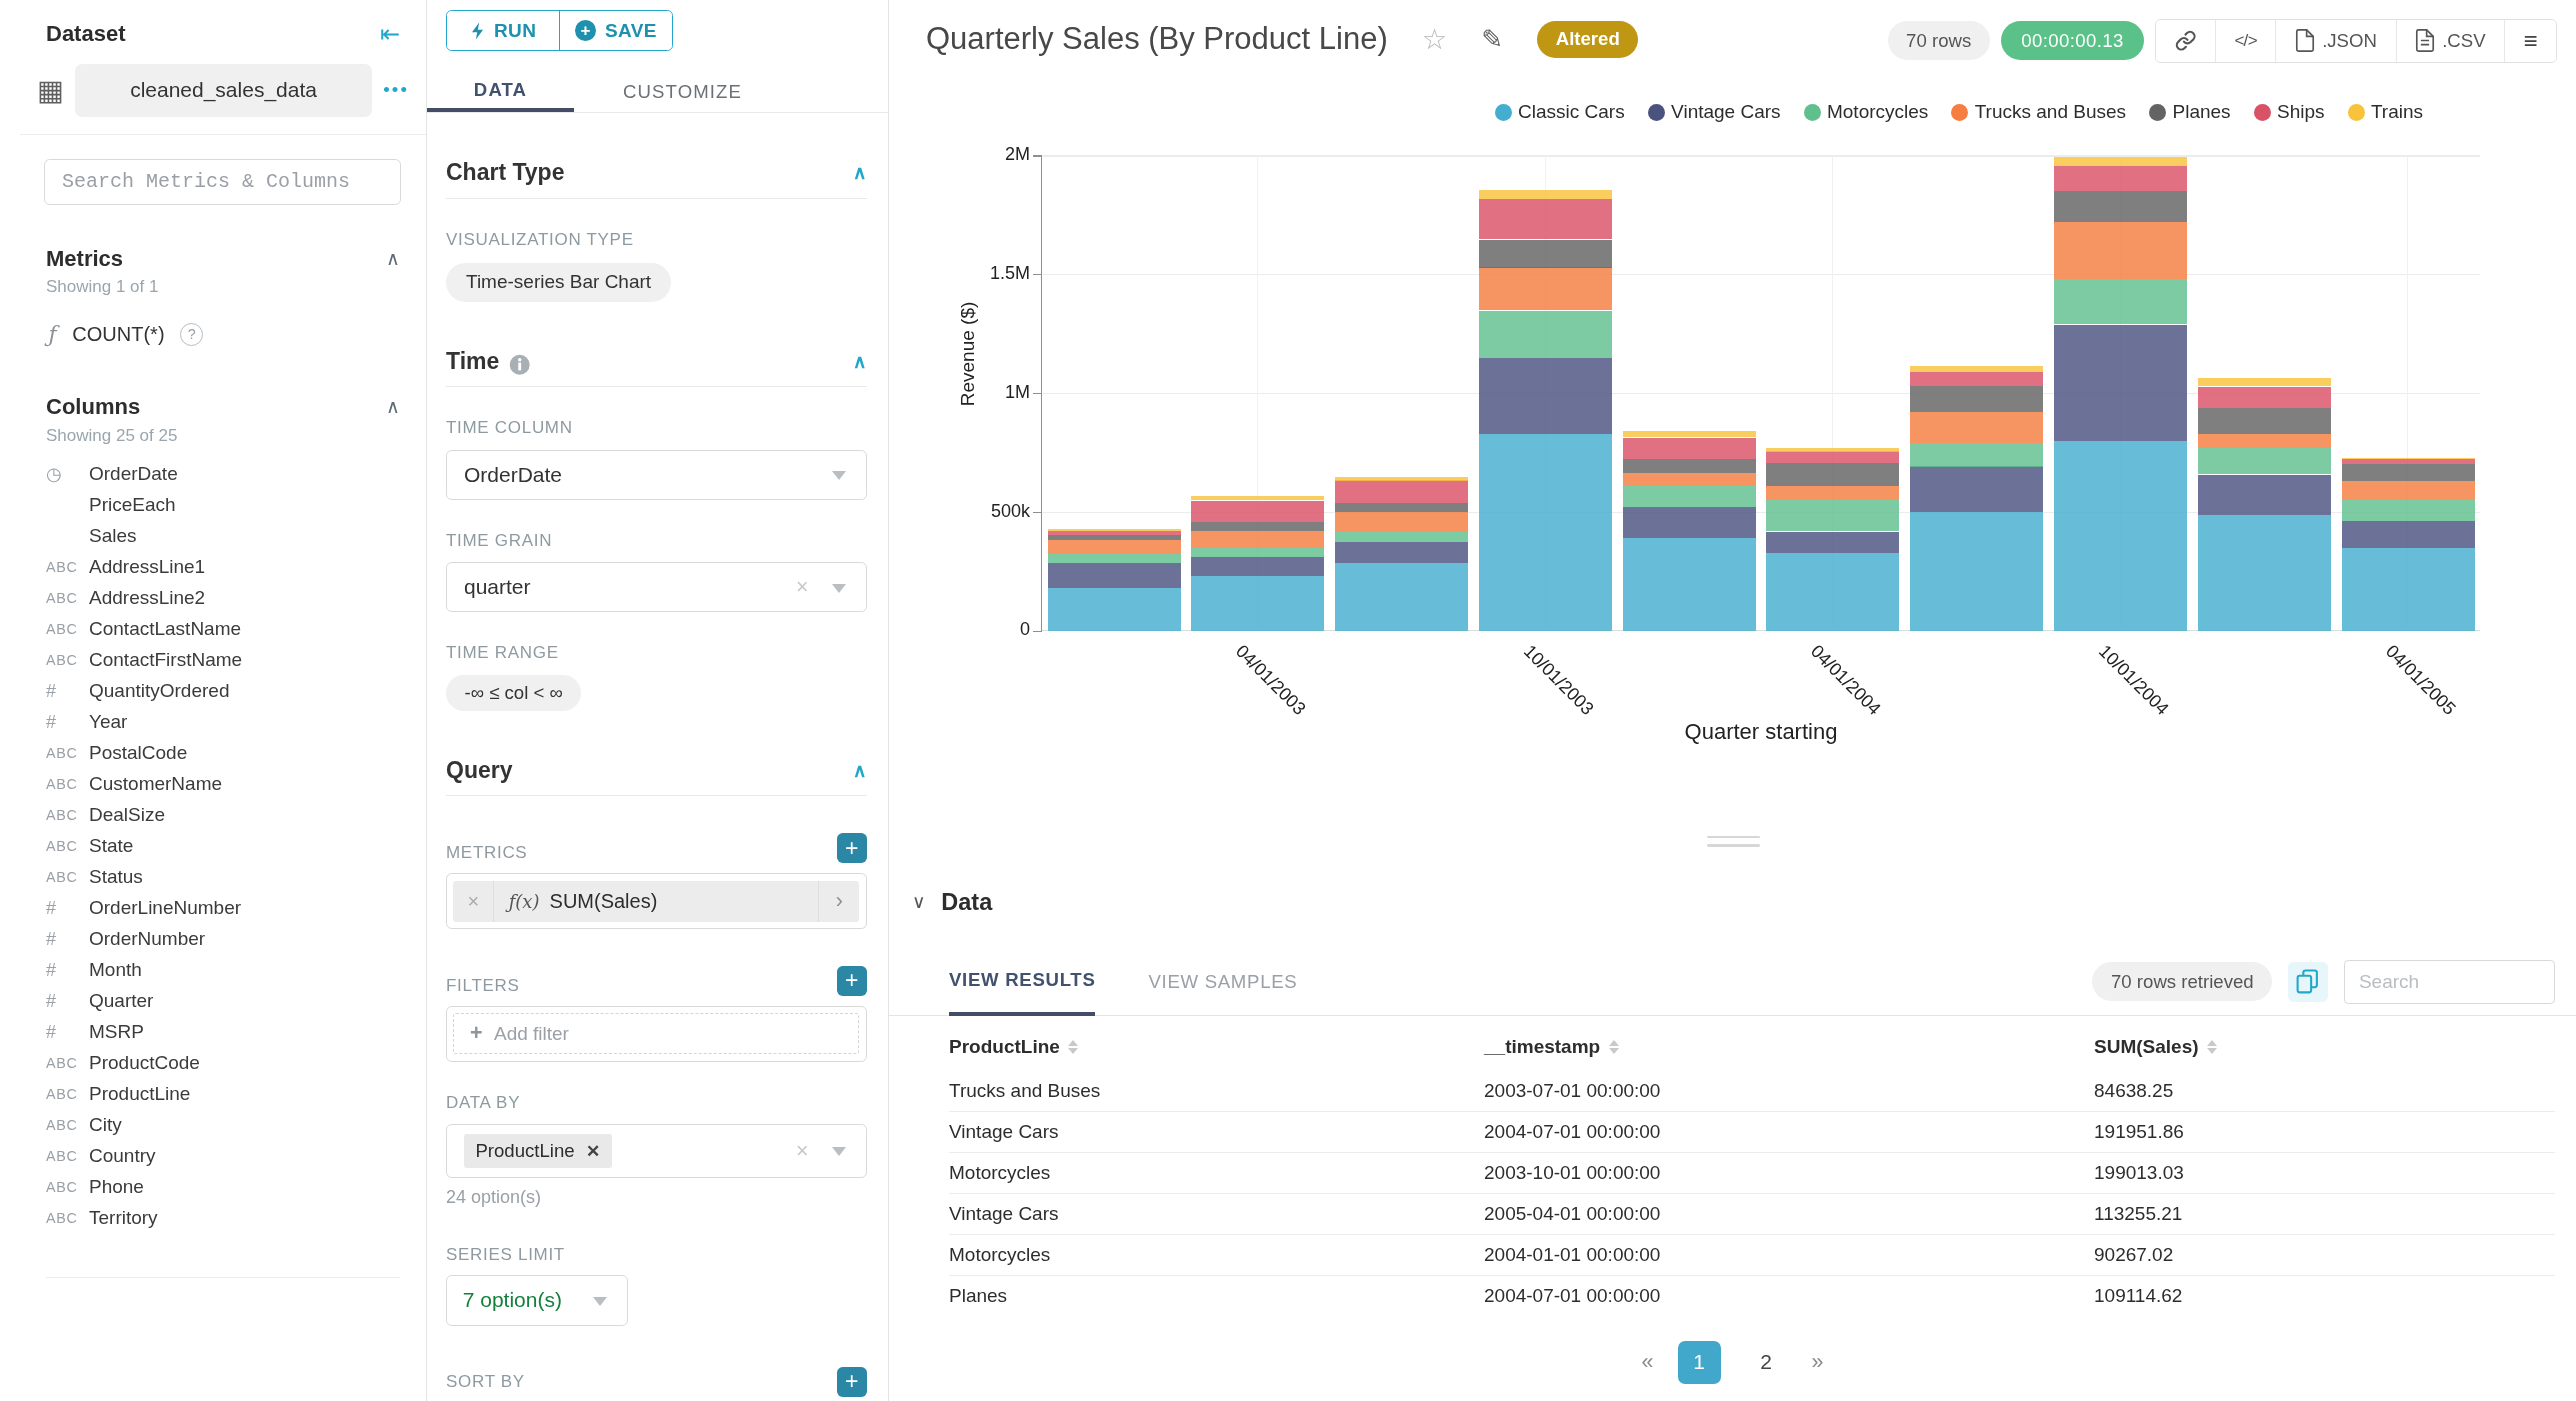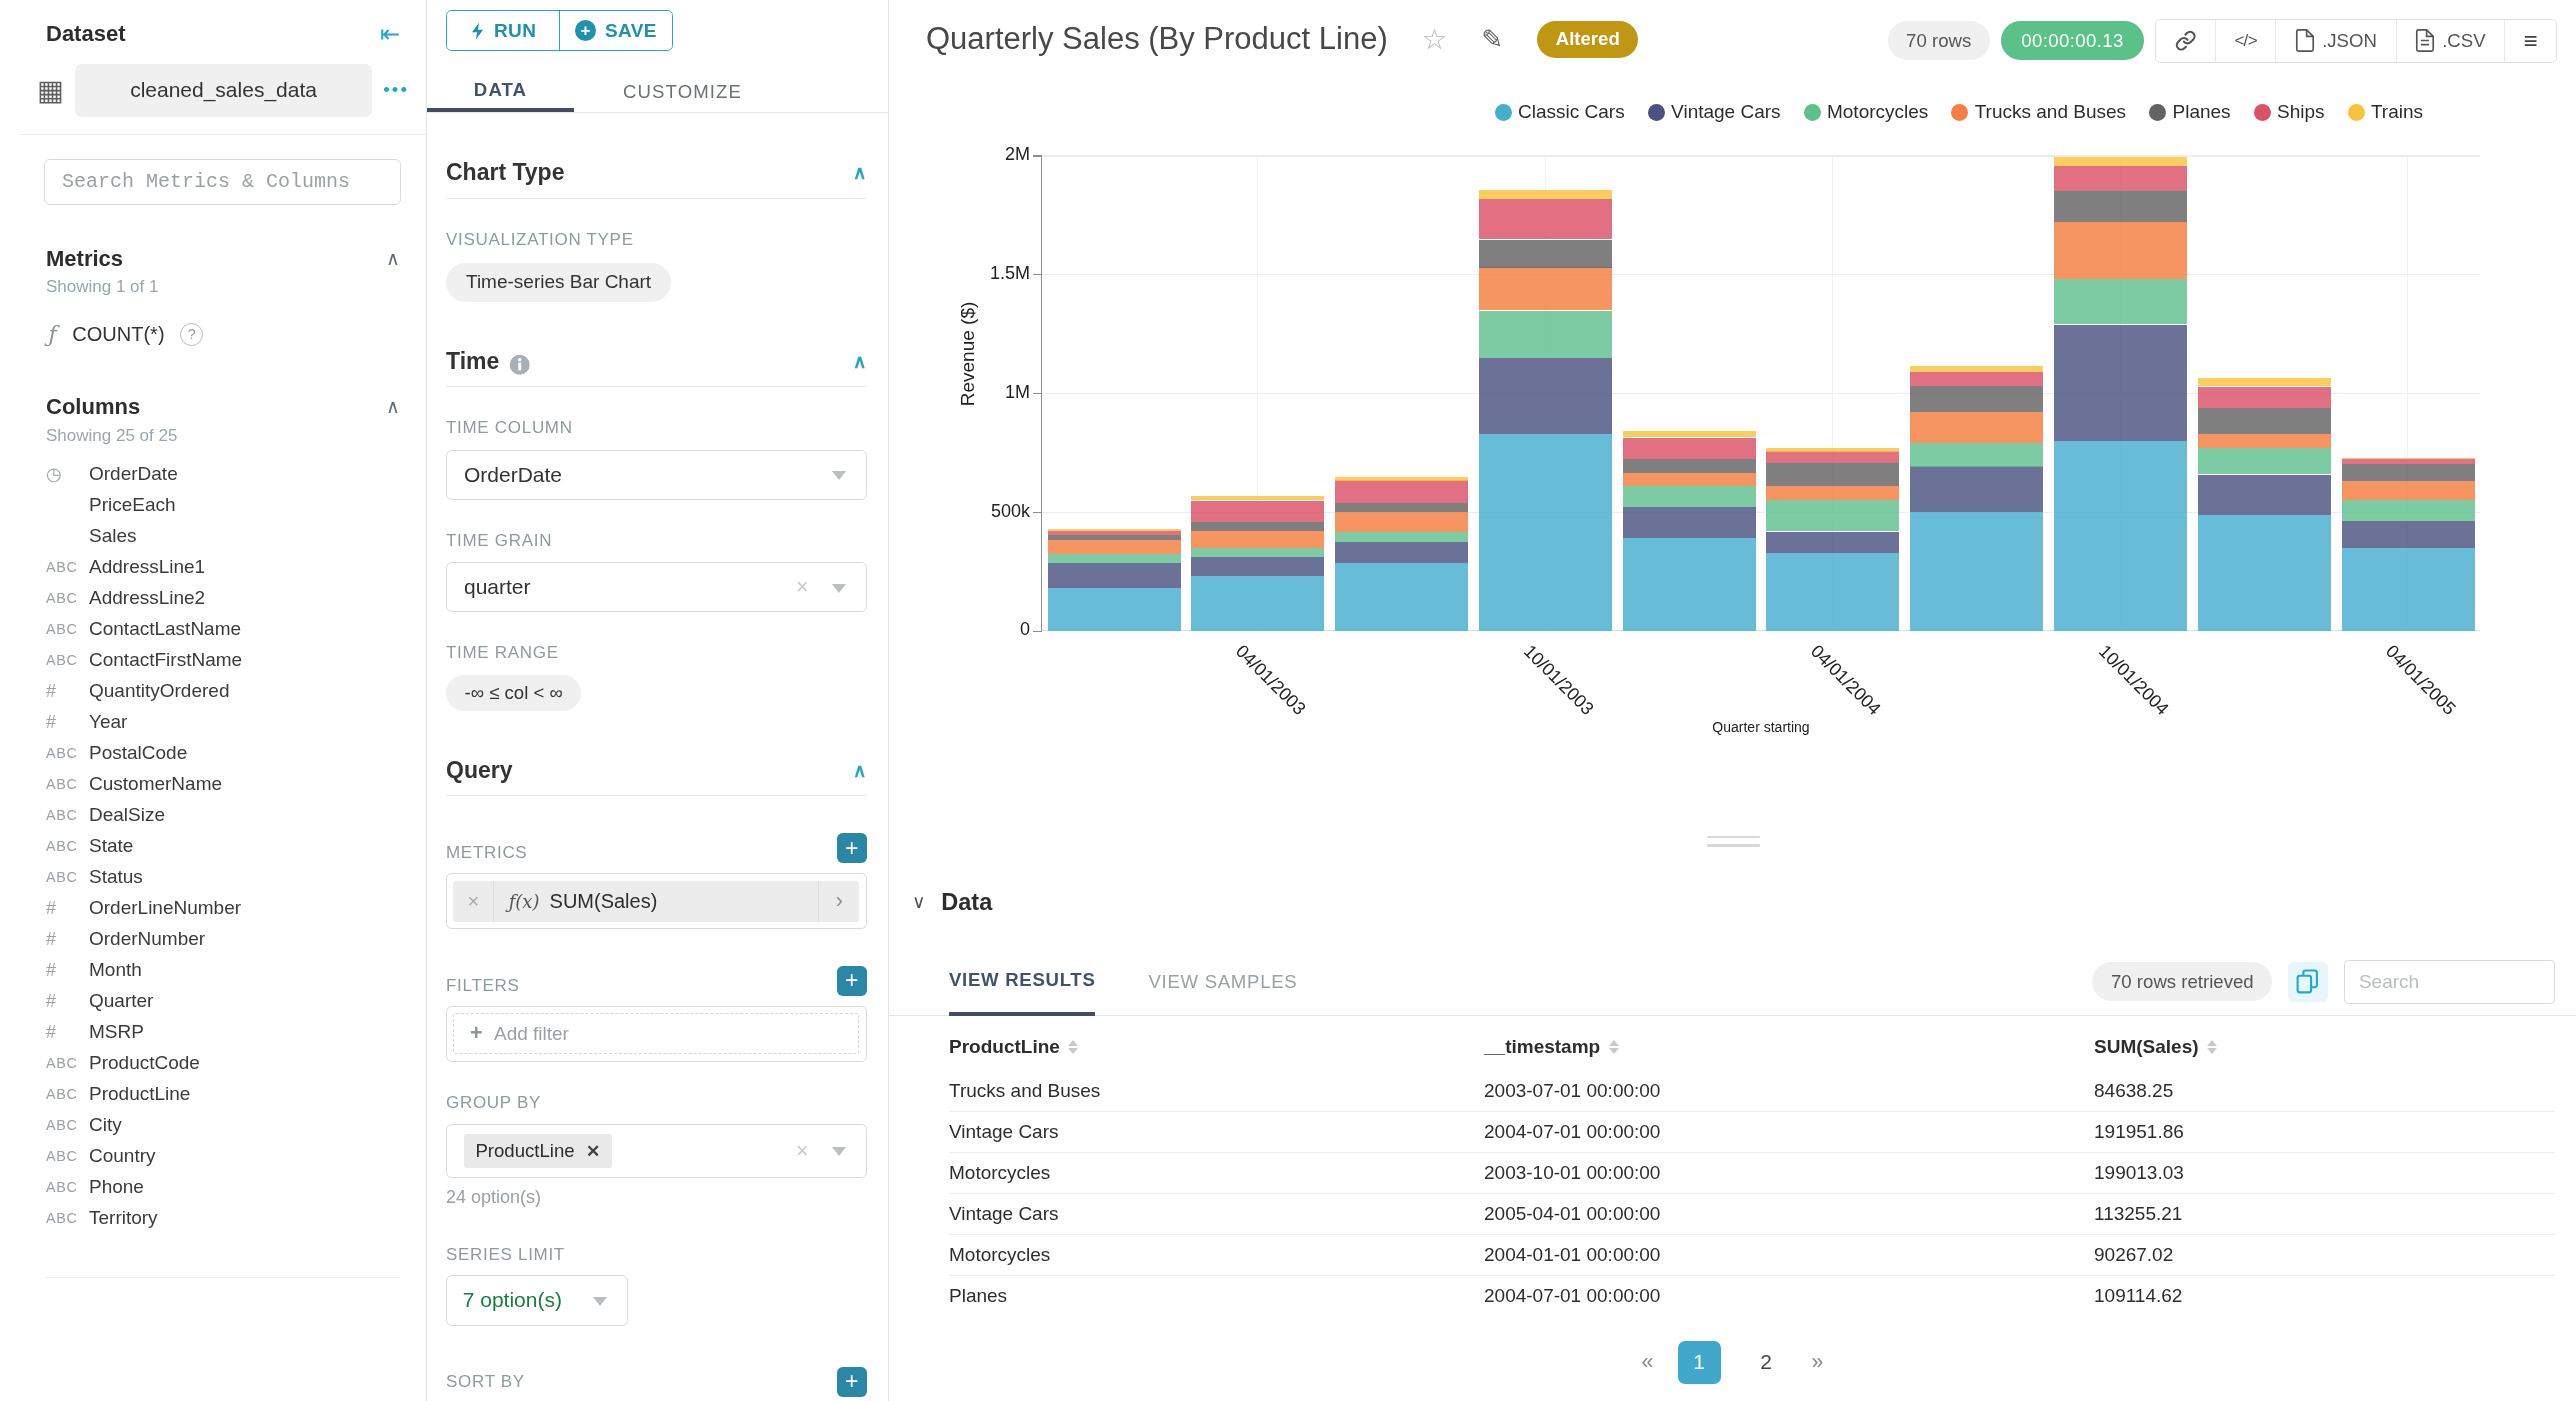--- a/index.html
+++ b/index.html
@@ -111,21 +111,21 @@
   .ylab { position:absolute; left:7.1px; top:343px; width:143px; transform:rotate(-90deg); transform-origin:center; font-size:19px; color:#222; text-align:center; }
   .ytick { position:absolute; left:43px; width:98px; text-align:right; font-size:18px; color:#222; }
   .plot { position:absolute; left:153px; top:156px; width:1438px; height:475px; }
   .gridline-h { position:absolute; left:0; right:0; height:1.4px; background:#ececec; }
   .gridline-v { position:absolute; top:0; bottom:0; width:1.4px; background:#f1f1f1; }
   .axis-y { position:absolute; left:-1.4px; top:0; bottom:-1.4px; width:1.4px; background:#8f8f8f; }
   .axis-tick { position:absolute; left:-8.6px; width:8.6px; height:1.4px; background:#8f8f8f; }
   .baseline { position:absolute; left:0; right:0; bottom:0; height:1.4px; background:#dcdcdc; }
   .bar-seg { position:absolute; opacity:.82; }
   .xtick { position:absolute; font-size:18px; color:#222; transform:rotate(45deg); transform-origin:top left; white-space:nowrap; }
-  .xlabel { position:absolute; left:153px; width:1438px; top:719px; text-align:center; font-size:14px; color:#222; }
+  .xlabel { position:absolute; left:153px; width:1438px; top:719px; text-align:center; font-size:22px; color:#222; }
 
   .drag-handle { position:absolute; top:836px; left:818px; width:53px; cursor:row-resize; }
   .drag-handle div { height:2.1px; background:#d7d7d7; margin-bottom:6.4px; border-radius:1.4px; }
 
   
   .data-panel { position:absolute; top:873px; left:0; right:0; bottom:0; }
   .data-head { display:flex; align-items:center; gap:15.7px; padding:15.7px 0 0 23px; }
   .data-chev { font-size:18.6px; color:#555; cursor:pointer; }
   .data-title { font-size:23.5px; font-weight:600; color:#2d2d2d; }
   .data-tabs-row { position:relative; display:flex; align-items:center; margin-top:33px; padding:0 21.4px 0 60px; height:67px; border-bottom:1.4px solid #e4e4e4; }
@@ -366,21 +366,21 @@
       <span class="ctl-label">FILTERS</span>
       <span class="plus-btn">+</span>
     </div>
     <div class="box">
       <div class="dashed-inner">
         <span class="plus">+</span>
         <span>Add filter</span>
       </div>
     </div>
 
-    <div class="ctl-label">GROUP BY</div>
+    <div class="ctl-label">DATA BY</div>
     <div class="select" style="height:54px;">
       <span class="chip">
         <span>ProductLine</span>
         <span class="x">✕</span>
       </span>
       <span class="clear-x">×</span>
       <span class="caret"></span>
     </div>
     <div class="opt-note">24 option(s)</div>
 

